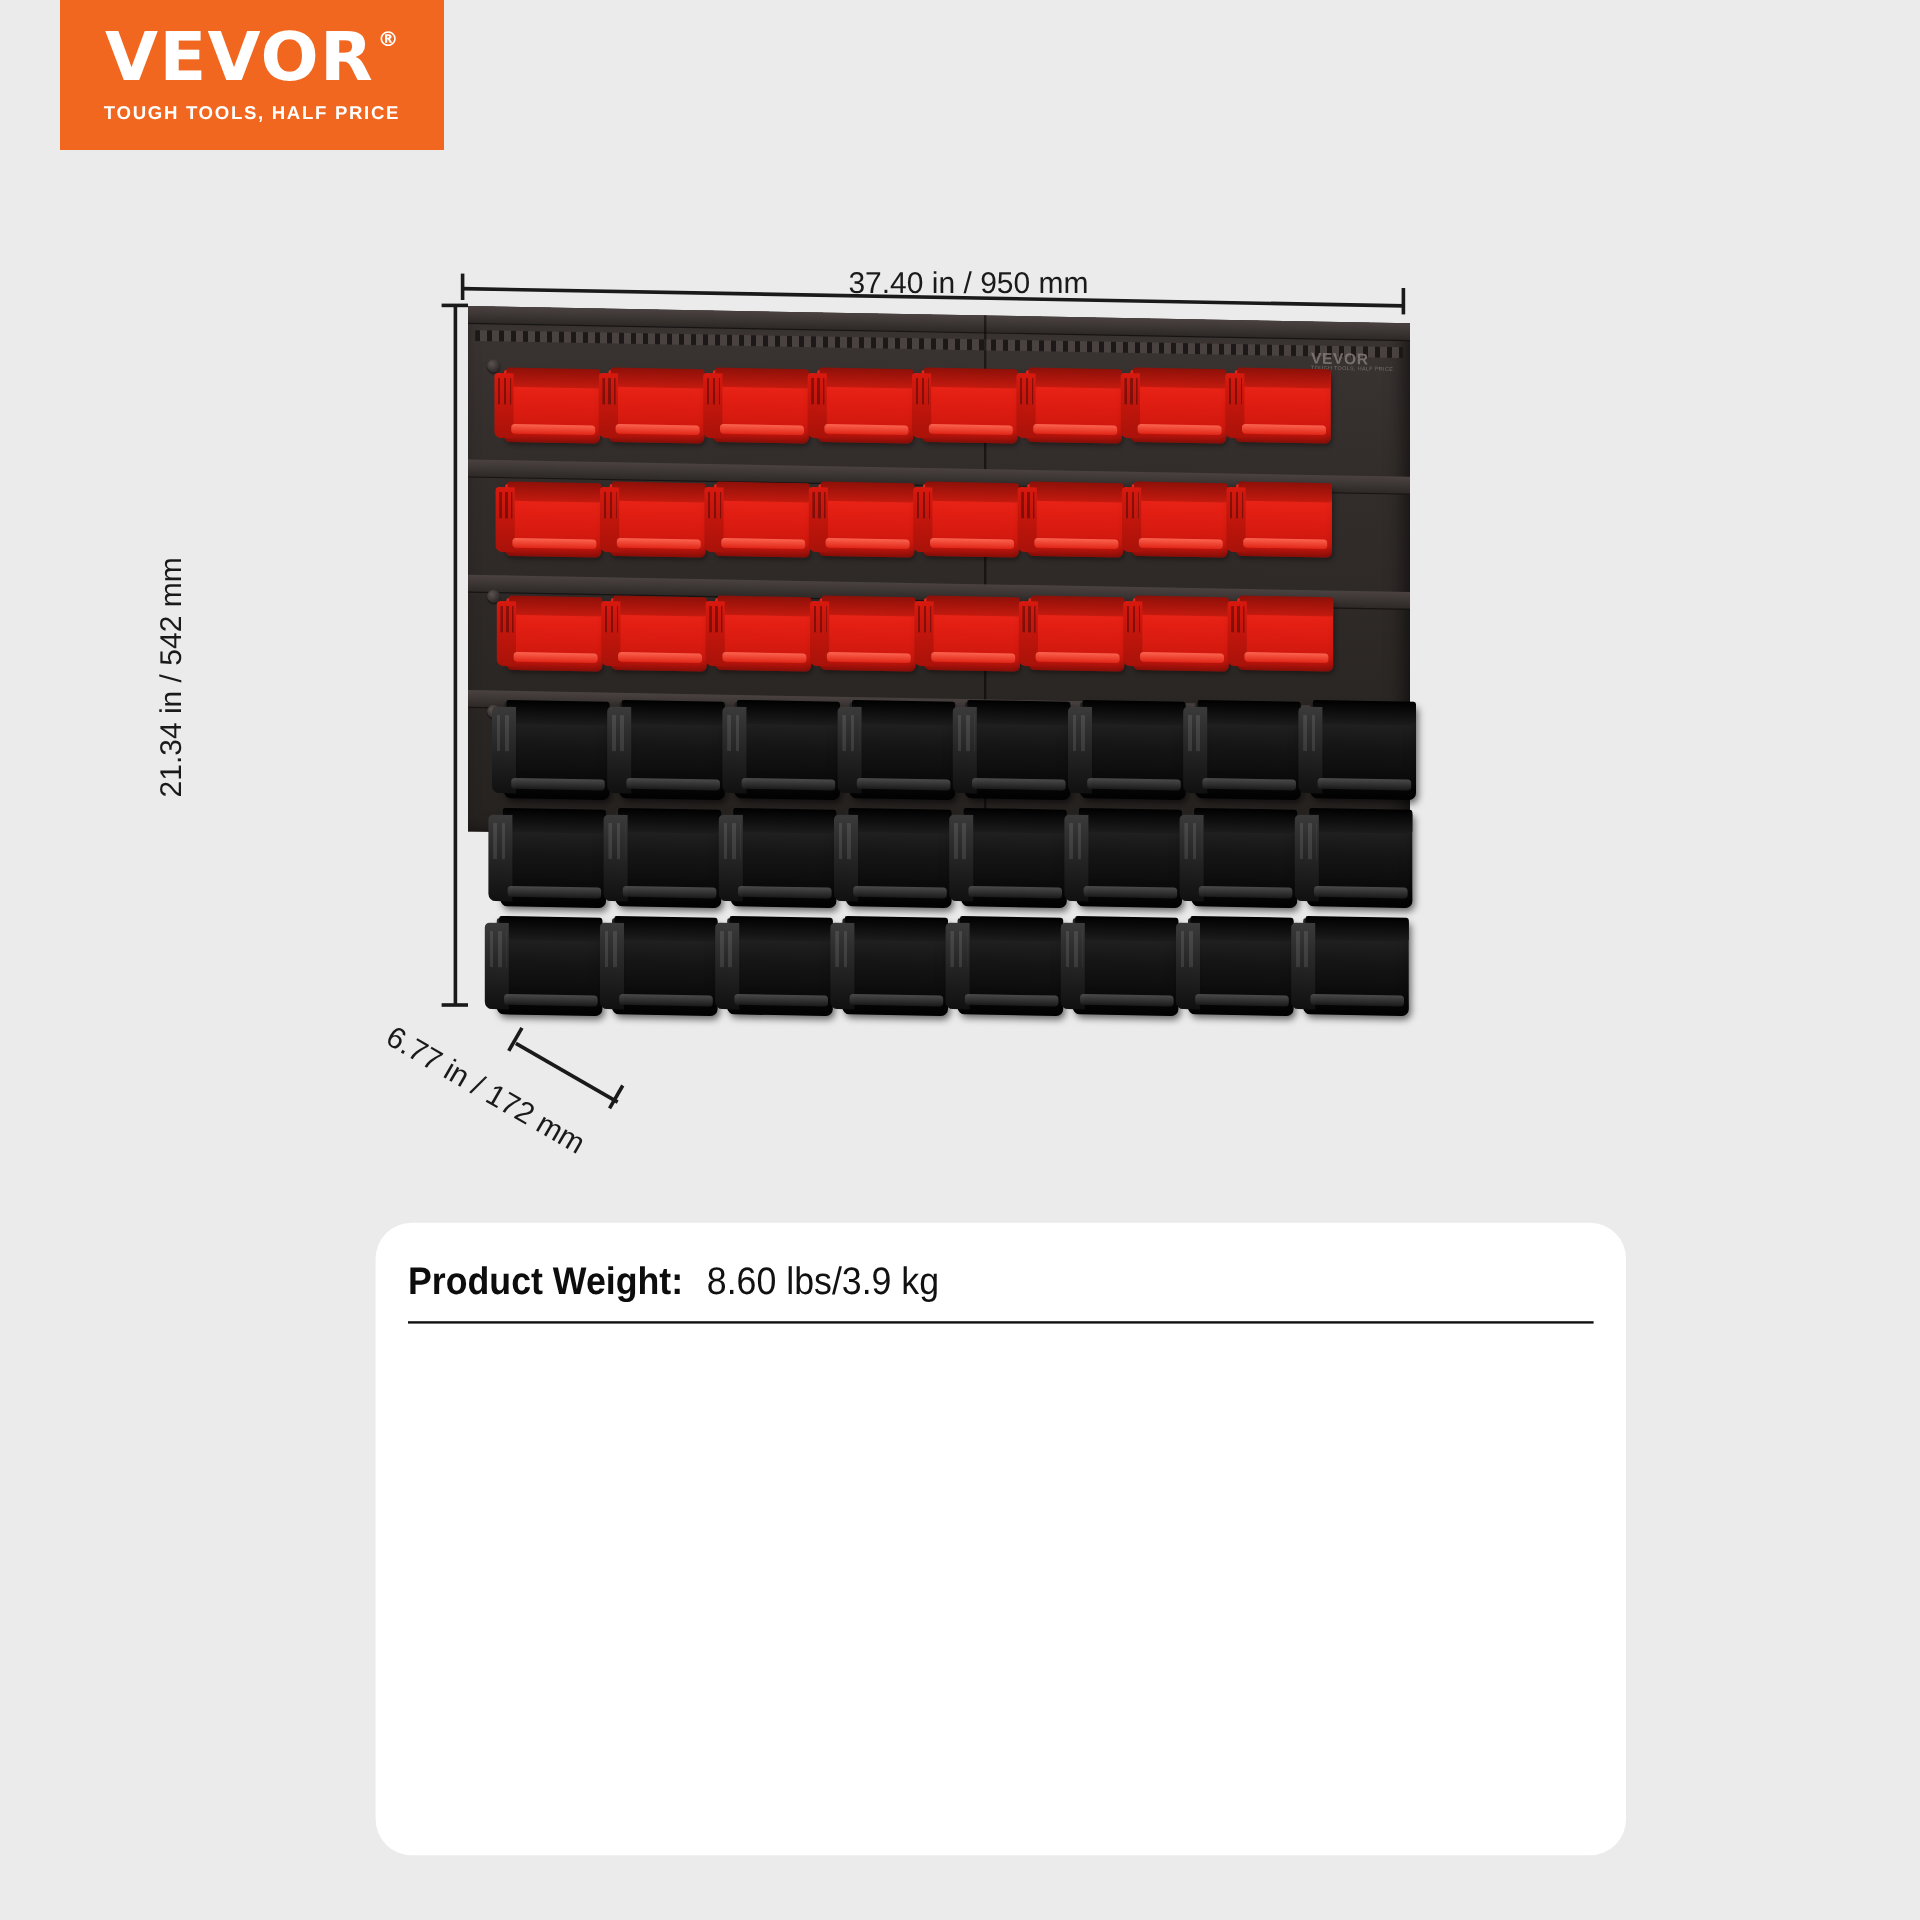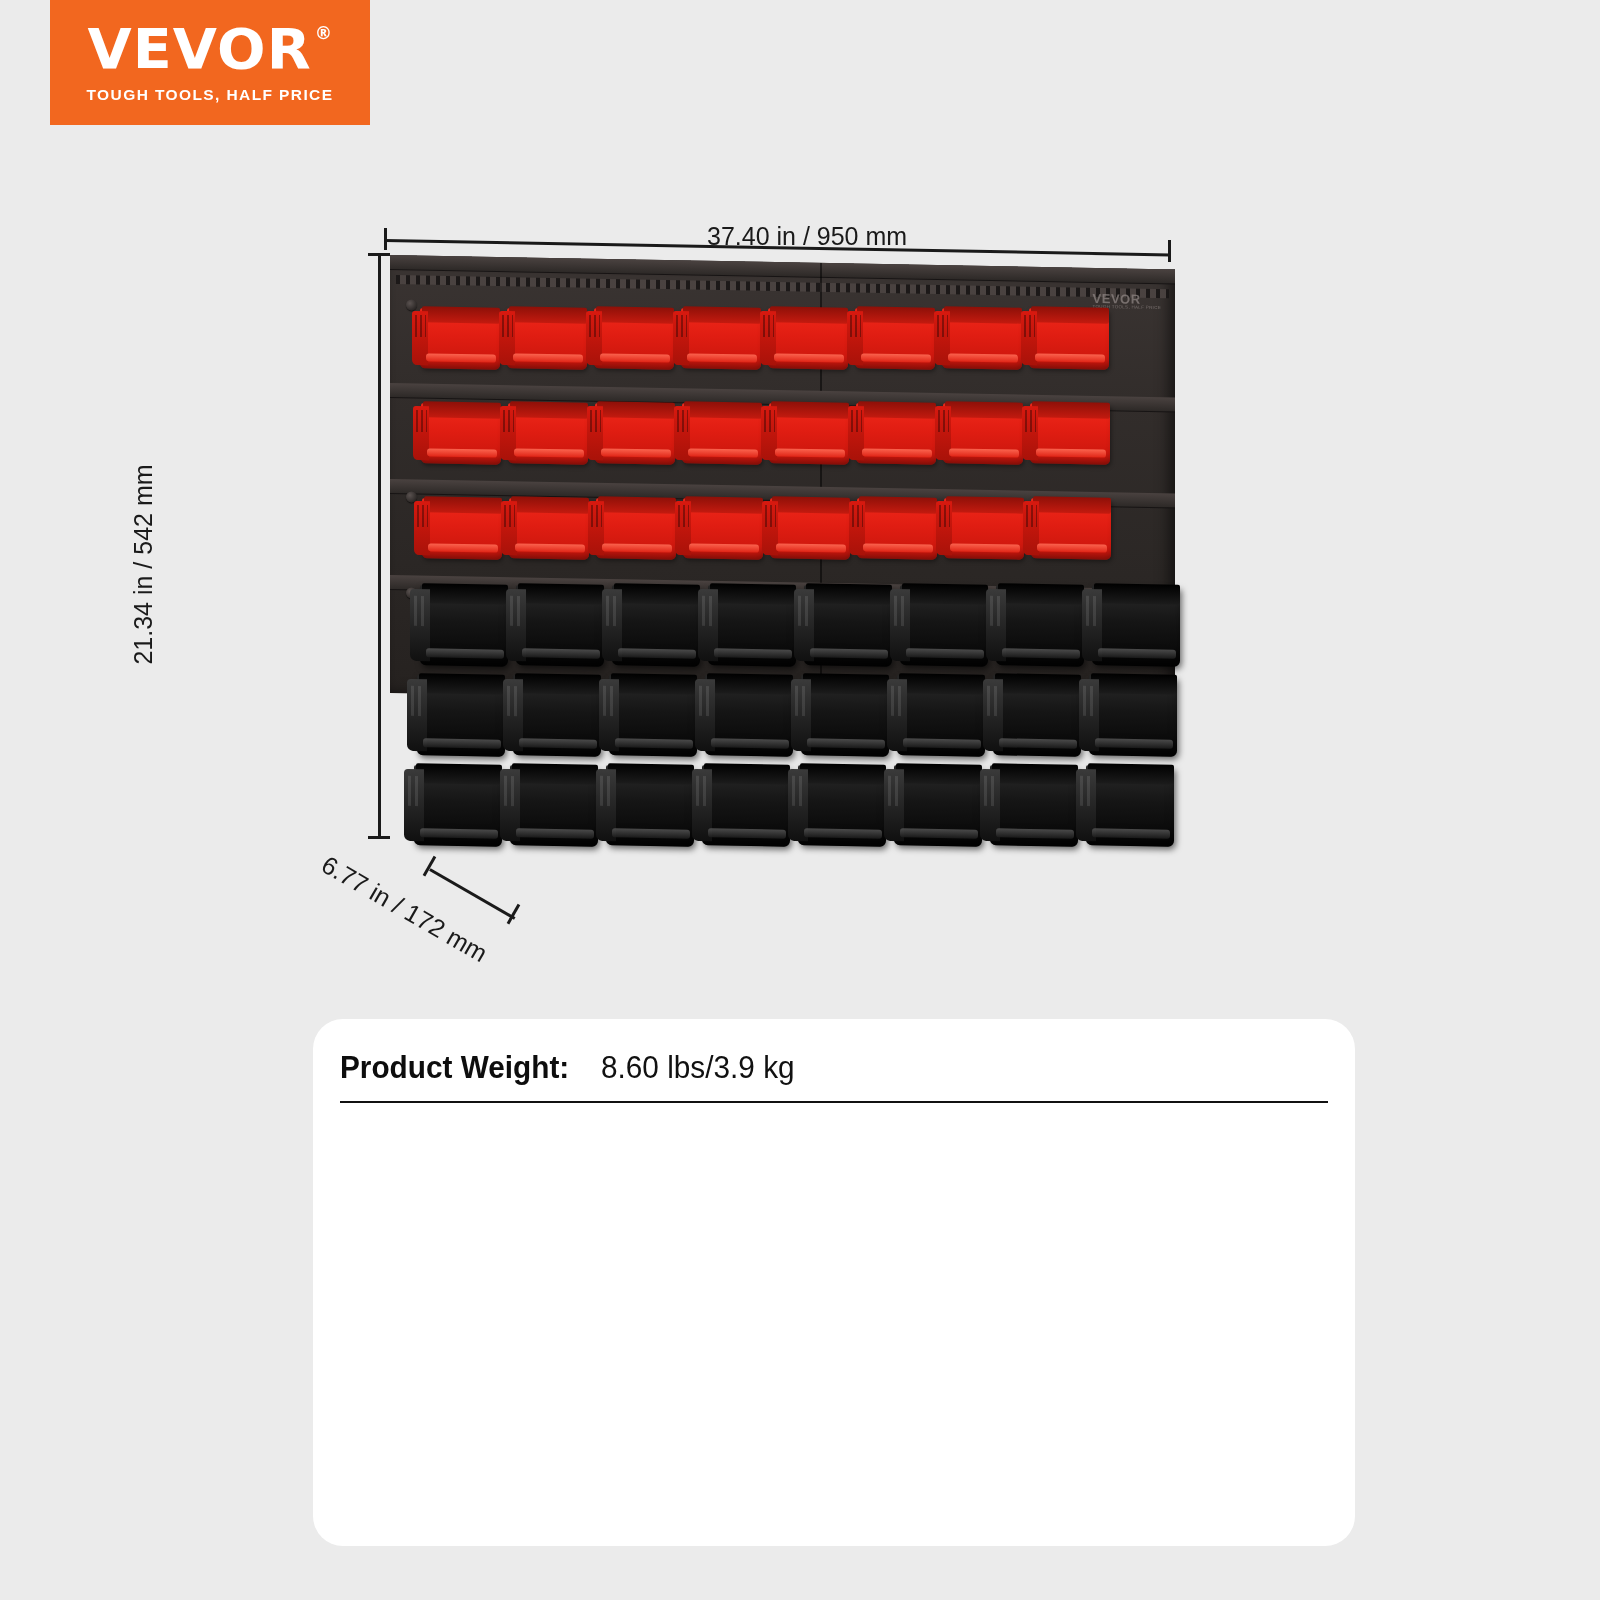--- a/index.html
+++ b/index.html
@@ -169,21 +169,21 @@
   #spec-card{
     position:absolute;left:313px;top:1019px;width:1042px;height:527px;
     background:#ffffff;border-radius:30px;
   }
   #spec-list{position:absolute;left:27px;top:14px;width:988px;}
   .spec-row{
     position:relative;height:68px;
     border-bottom:2.5px solid #111111;
     display:flex;align-items:center;
   }
-  .spec-row:last-child{border-bottom:2.5px solid #111111;gap:12px;}
+  .spec-row:last-child{border-bottom:2.5px solid #111111;}
   .spec-label{
     font-family:"Liberation Sans", sans-serif;font-weight:bold;
     font-size:32px;color:#0d0d0d;transform:scaleX(.93);transform-origin:left center;
     white-space:nowrap;
   }
   .spec-value{
     font-family:"Liberation Sans", sans-serif;font-weight:normal;
     font-size:32px;color:#111111;transform:scaleX(.93);transform-origin:left center;
     white-space:nowrap;margin-left:2px;
   }

